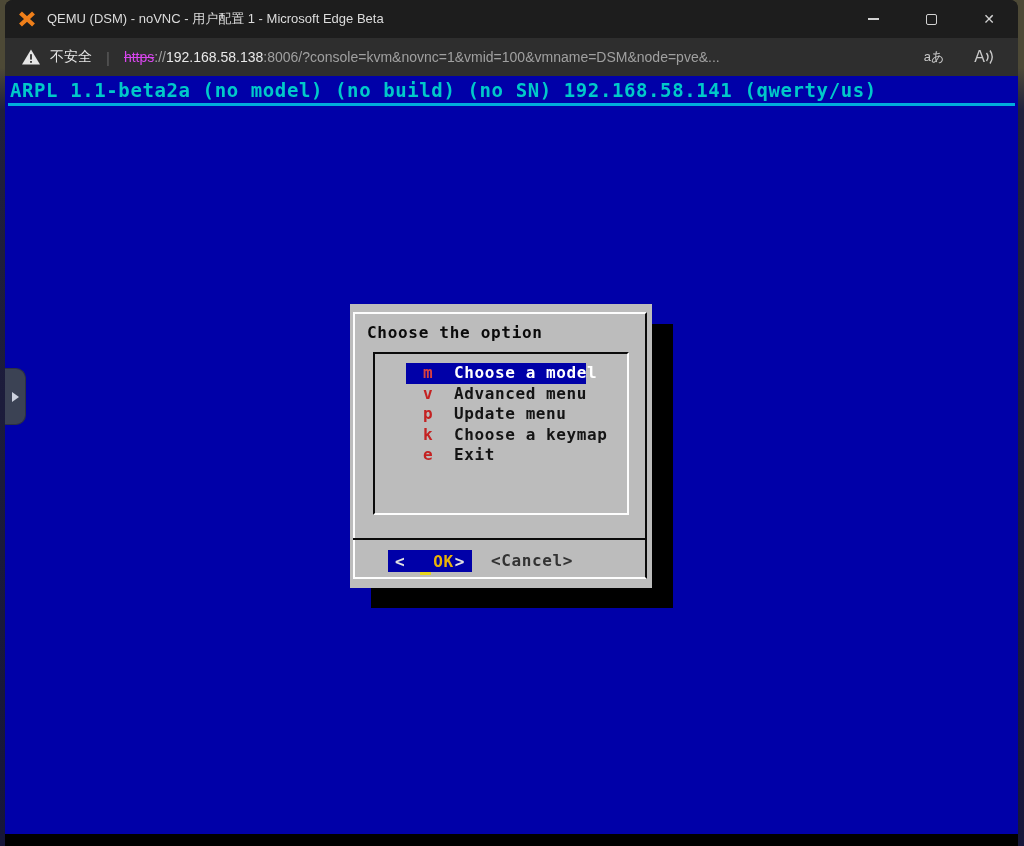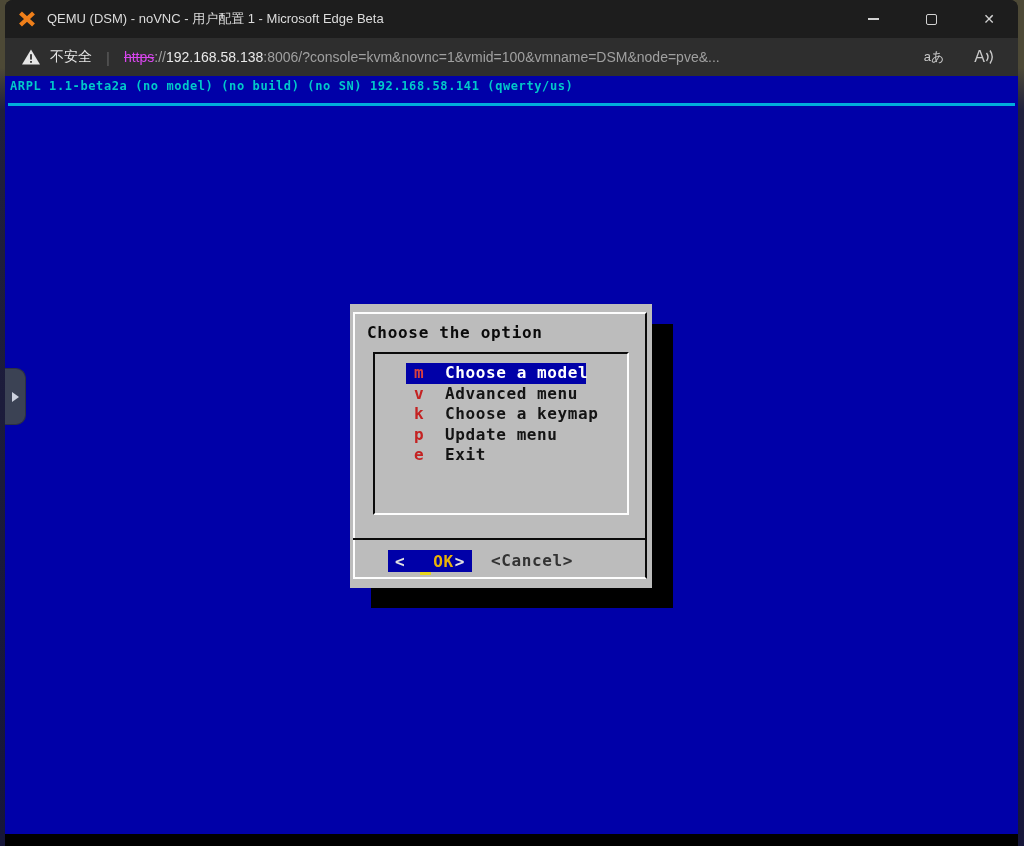--- a/index.html
+++ b/index.html
@@ -31,21 +31,21 @@
   .url .host { color:#e9e9e9; }
   .tool-icons { display:flex; align-items:center; gap:30px; margin-left:14px; margin-right:8px; }
   .translate-icon { font-size:13px; color:#c9c9c9; white-space:nowrap;text-align:center; }
   .readaloud-icon { display:flex; align-items:flex-end; color:#c9c9c9; }
   .readaloud-icon .a { font-size:16px; line-height:16px; }
   
   .vnc {
     position:relative; height:758px; background:#0000A8; overflow:hidden;
     font-family:"DejaVu Sans Mono", monospace; font-weight:bold;
   }
-  .arpl-header { position:absolute; top:3px; left:5px; font-size:12px; letter-spacing:0.6px; color:#00C9C9; white-space:pre; }
+  .arpl-header { position:absolute; top:3px; left:5px; font-size:19px; letter-spacing:0.6px; color:#00C9C9; white-space:pre; }
   .arpl-line { position:absolute; top:27px; left:3px; right:3px; height:3px; background:#00AEDC; }
   
   .handle {
     position:absolute; left:0; top:292px; width:21px; height:57px;
     background:#3b4254; border:1px solid #2c3142; border-left:none;
     border-radius:0 10px 10px 0; display:flex; align-items:center; justify-content:center;
   }
   .handle-arrow { width:0; height:0; border-left:7px solid #ccd1de; border-top:5px solid transparent; border-bottom:5px solid transparent; }
   
   .dlg-shadow { position:absolute; left:366px; top:248px; width:302px; height:284px; background:#000; }
@@ -56,21 +56,21 @@
     border-right:2px solid #0a0a0a; border-bottom:2px solid #fdfdfd;
   }
   .dlg-title { position:absolute; left:17px; top:19px; font-size:16px; letter-spacing:0.7px; color:#0a0a0a; white-space:pre; }
   .listbox {
     position:absolute; left:23px; top:48px; width:256px; height:163px; background:#bcbcbc;
     border-top:2px solid #0a0a0a; border-left:2px solid #0a0a0a;
     border-right:2px solid #fdfdfd; border-bottom:2px solid #fdfdfd;
   }
   .menu { position:absolute; top:9px; left:31px; right:4px; }
   .menu-row { height:20.5px; line-height:20.5px; font-size:16px; letter-spacing:0.6px; white-space:pre; }
-  .hl { display:inline-block; width:180px; padding-left:8px; height:20.5px; }
+  .hl { display:inline-block; width:180px; padding-left:17px; height:20.5px; }
   .hotkey { display:inline-block; width:11px; color:#c42222; }
   .item-label { margin-left:20px; color:#141414; }
   .menu-row.selected .hl { background:#0000A8; }
   .menu-row.selected .item-label { color:#ffffff; }
   .menu-row.selected .hotkey { color:#d84040; }
   .separator { position:absolute; left:3px; right:5px; top:234px; height:2px; background:#0a0a0a; }
   .btnrow { position:absolute; left:0; top:246px; width:100%; height:24px; font-size:16px; letter-spacing:0.6px; }
   .ok-btn {
     position:absolute; left:38px; top:0; width:84px; height:22px; background:#0000A8;
     display:flex; align-items:center; justify-content:space-between; padding:0 7px;
@@ -139,22 +139,22 @@
     <div class="dlg-shadow"></div>
 
     <div class="dialog">
       <div class="frame"></div>
       <div class="dlg-title">Choose the option</div>
 
       <div class="listbox">
         <div class="menu">
           <div class="menu-row selected"><span class="hl"><span class="hotkey">m</span><span class="item-label">Choose a model</span></span></div>
           <div class="menu-row"><span class="hl"><span class="hotkey">v</span><span class="item-label">Advanced menu</span></span></div>
+          <div class="menu-row"><span class="hl"><span class="hotkey">p</span><span class="item-label">Update menu</span></span></div>
           <div class="menu-row"><span class="hl"><span class="hotkey">k</span><span class="item-label">Choose a keymap</span></span></div>
-          <div class="menu-row"><span class="hl"><span class="hotkey">p</span><span class="item-label">Update menu</span></span></div>
           <div class="menu-row"><span class="hl"><span class="hotkey">e</span><span class="item-label">Exit</span></span></div>
         </div>
       </div>
 
       <div class="separator"></div>
 
       <div class="btnrow">
         <div class="ok-btn">
           <span class="bracket">&lt;</span>
           <span class="ok-label">OK</span>

